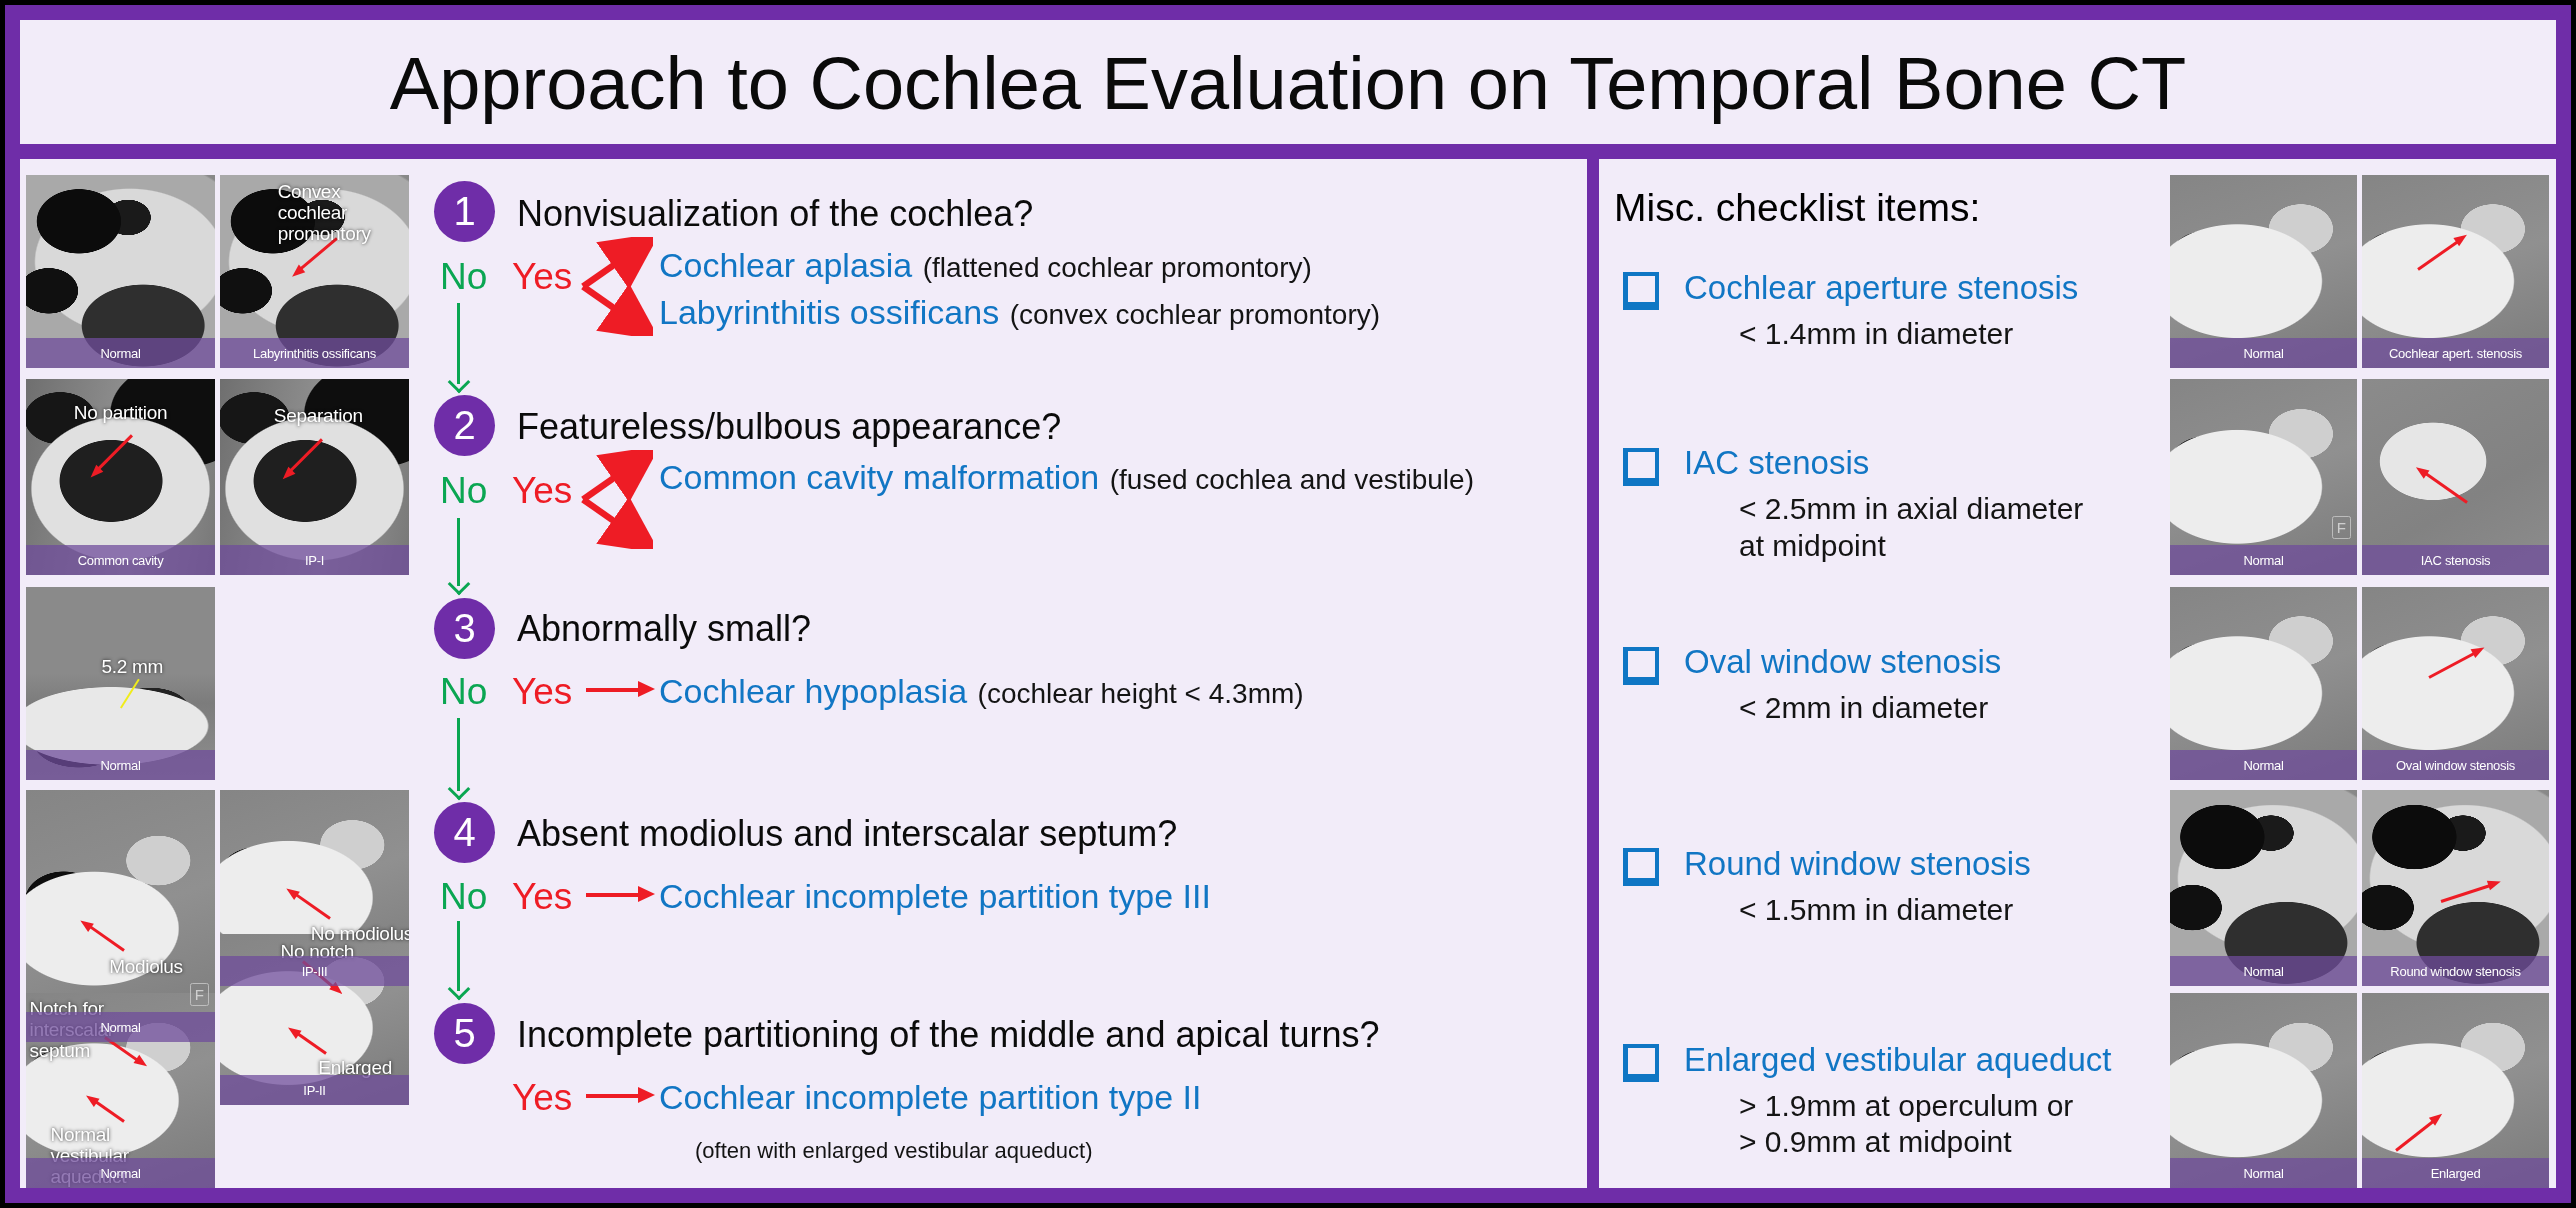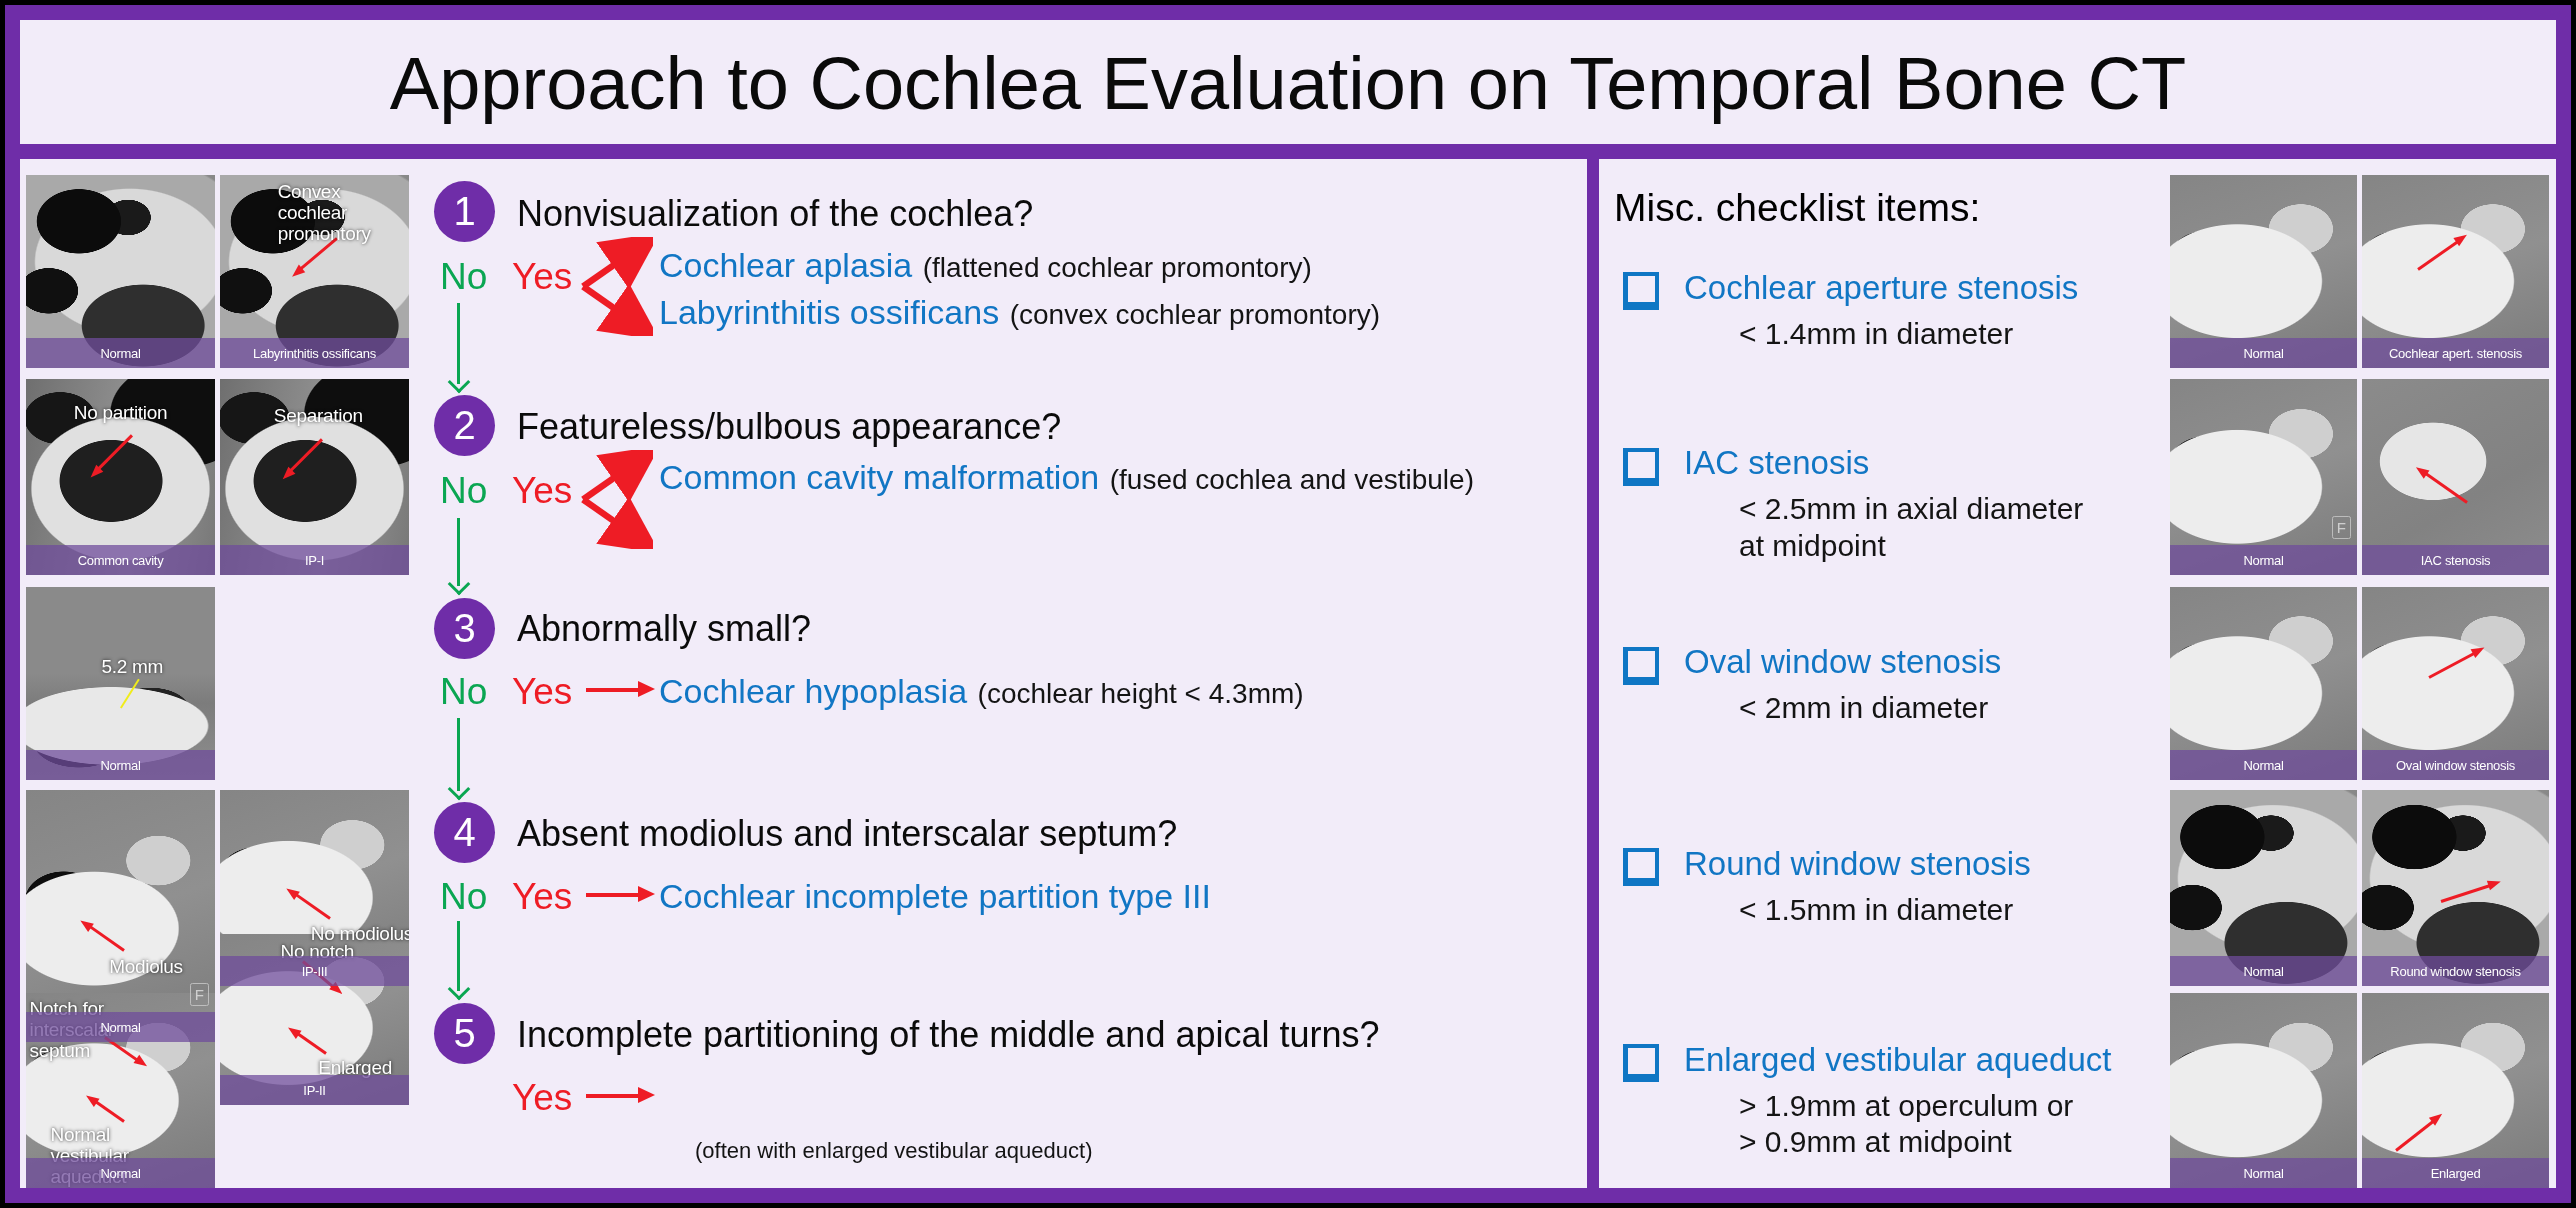--- a/index.html
+++ b/index.html
@@ -246,20 +246,23 @@
       <span class="opt">Cochlear incomplete partition type III</span>
     </div>
     <div class="garrow abs" style="left:447px;top:921px;height:77px"></div>
 
     <div class="circle abs" style="left:434px;top:1003px">
         <span>5</span>
       </div>
     <div class="q abs" style="left:517px;top:1014px">Incomplete partitioning of the middle and apical turns?</div>
     <div class="yes abs" style="left:512px;top:1077px">Yes</div>
     <div class="ra abs" style="left:586px;top:1094px;width:53px"></div>
+    <div class="optline abs" style="left:659px;top:1078px">
+      <span class="opt">Cochlear incomplete partition type II</span>
+    </div>
     <div class="footnote abs" style="left:695px;top:1138px">(often with enlarged vestibular aqueduct)</div>
   </div>
 
   <div class="layer">
     <div class="clhead abs" style="left:1614px;top:186px">Misc. checklist items:</div>
 
     <div class="chk abs" style="left:1623px;top:272px"></div>
     <div class="clitem abs" style="left:1684px;top:269px">Cochlear aperture stenosis</div>
     <div class="clspec abs" style="left:1739px;top:317px">&lt; 1.4mm in diameter</div>
 

